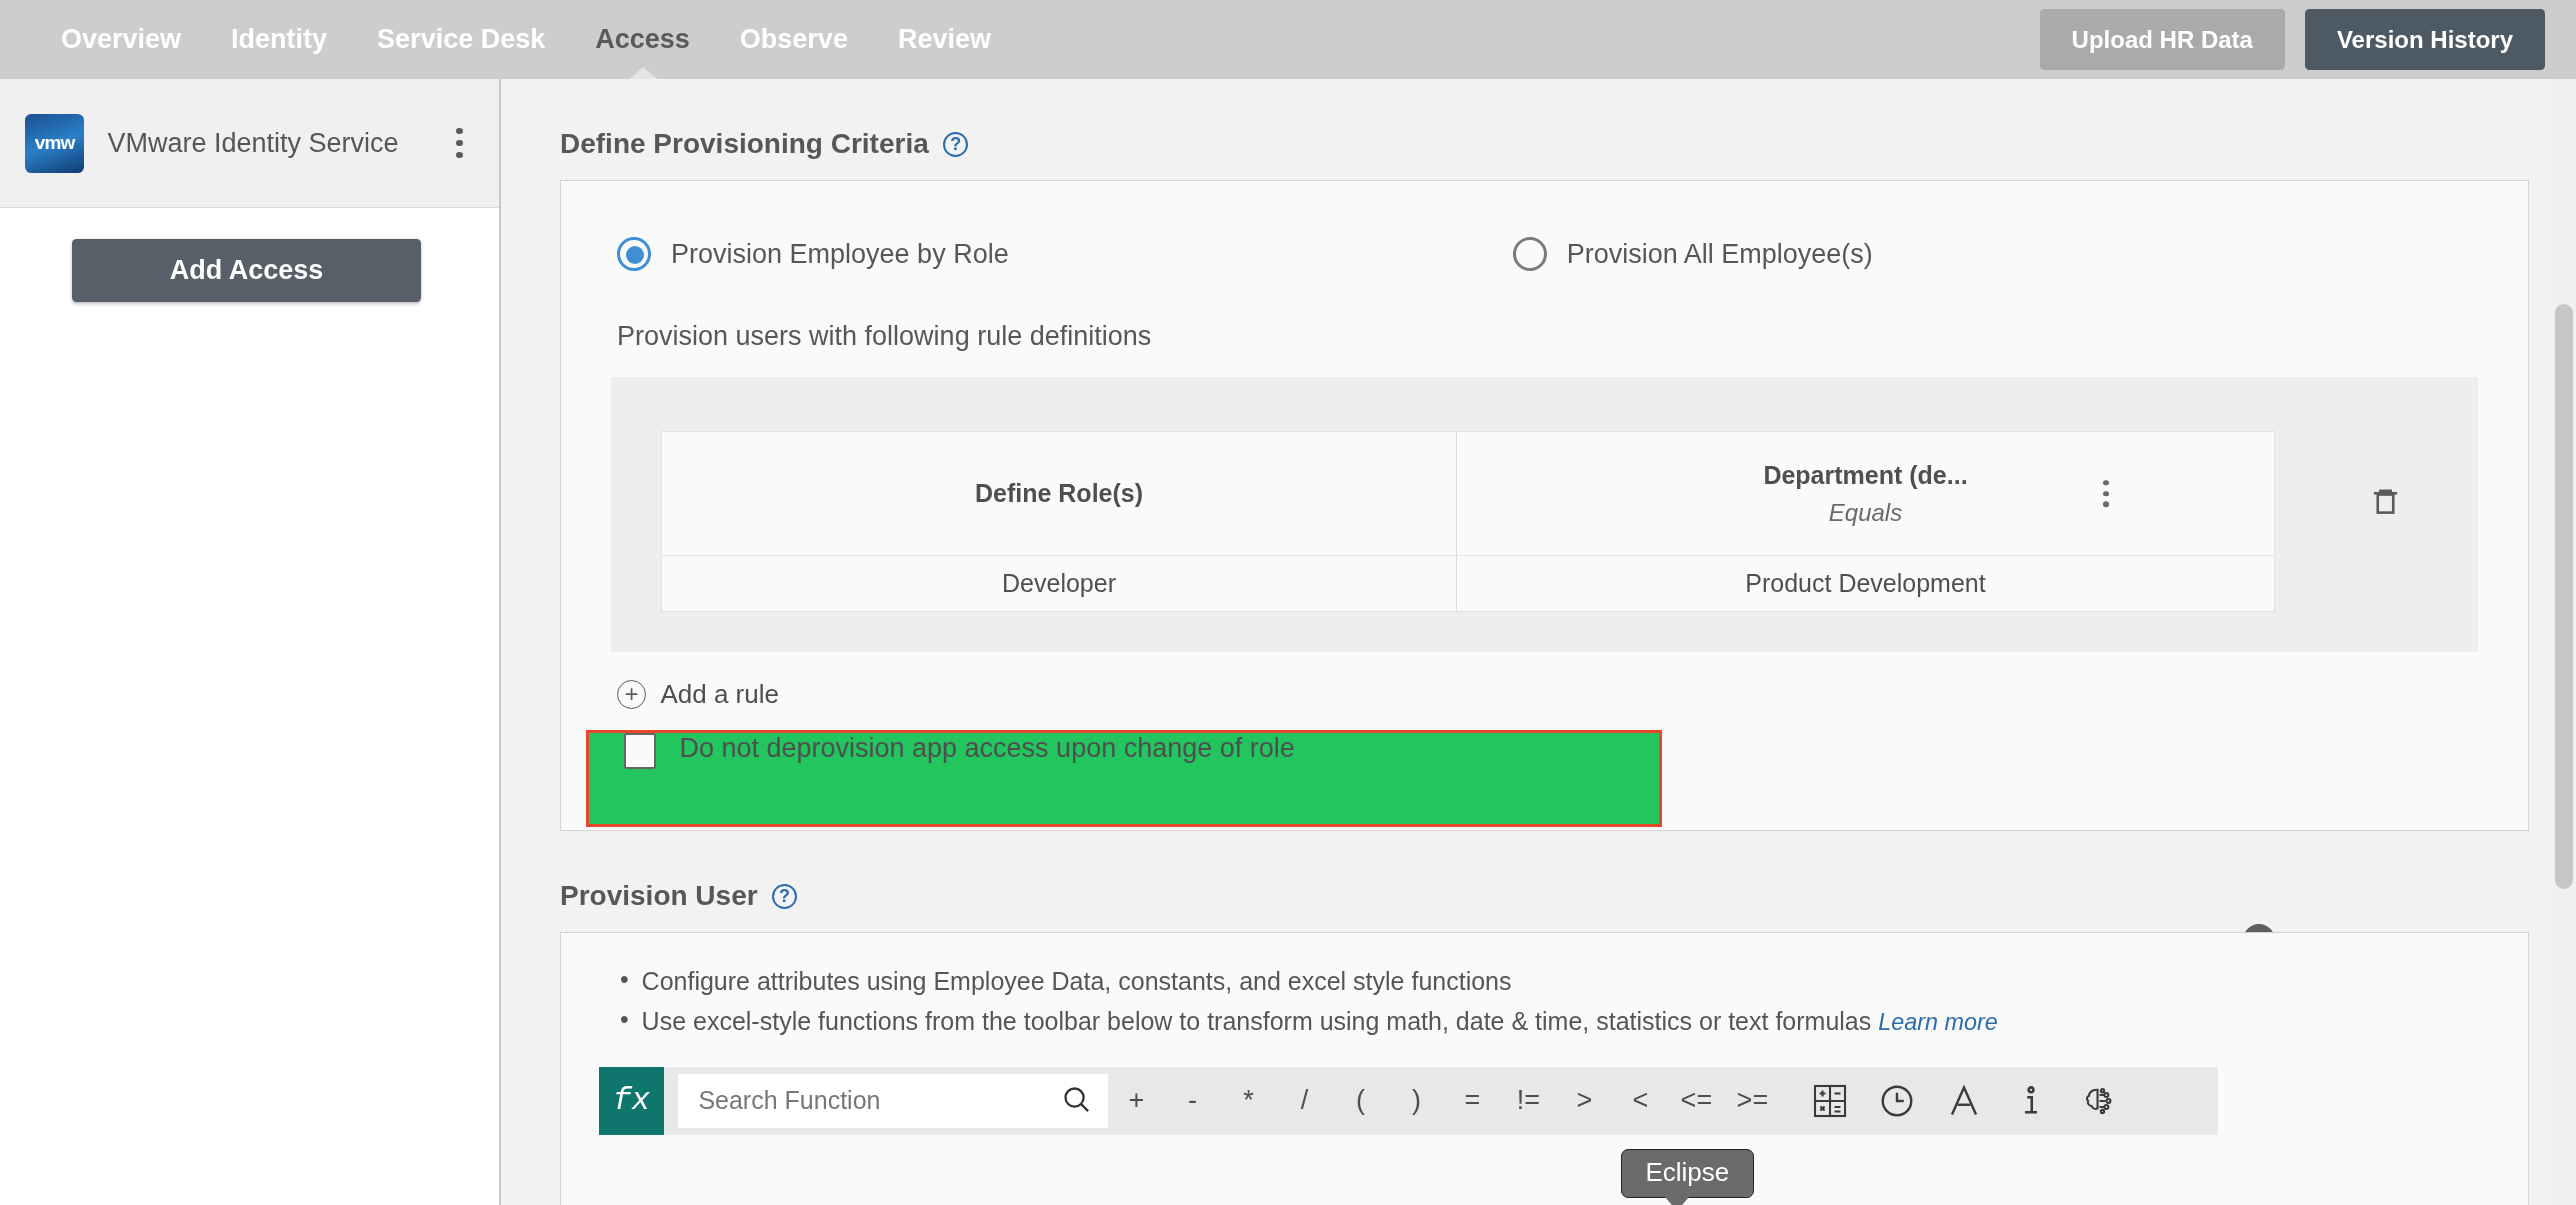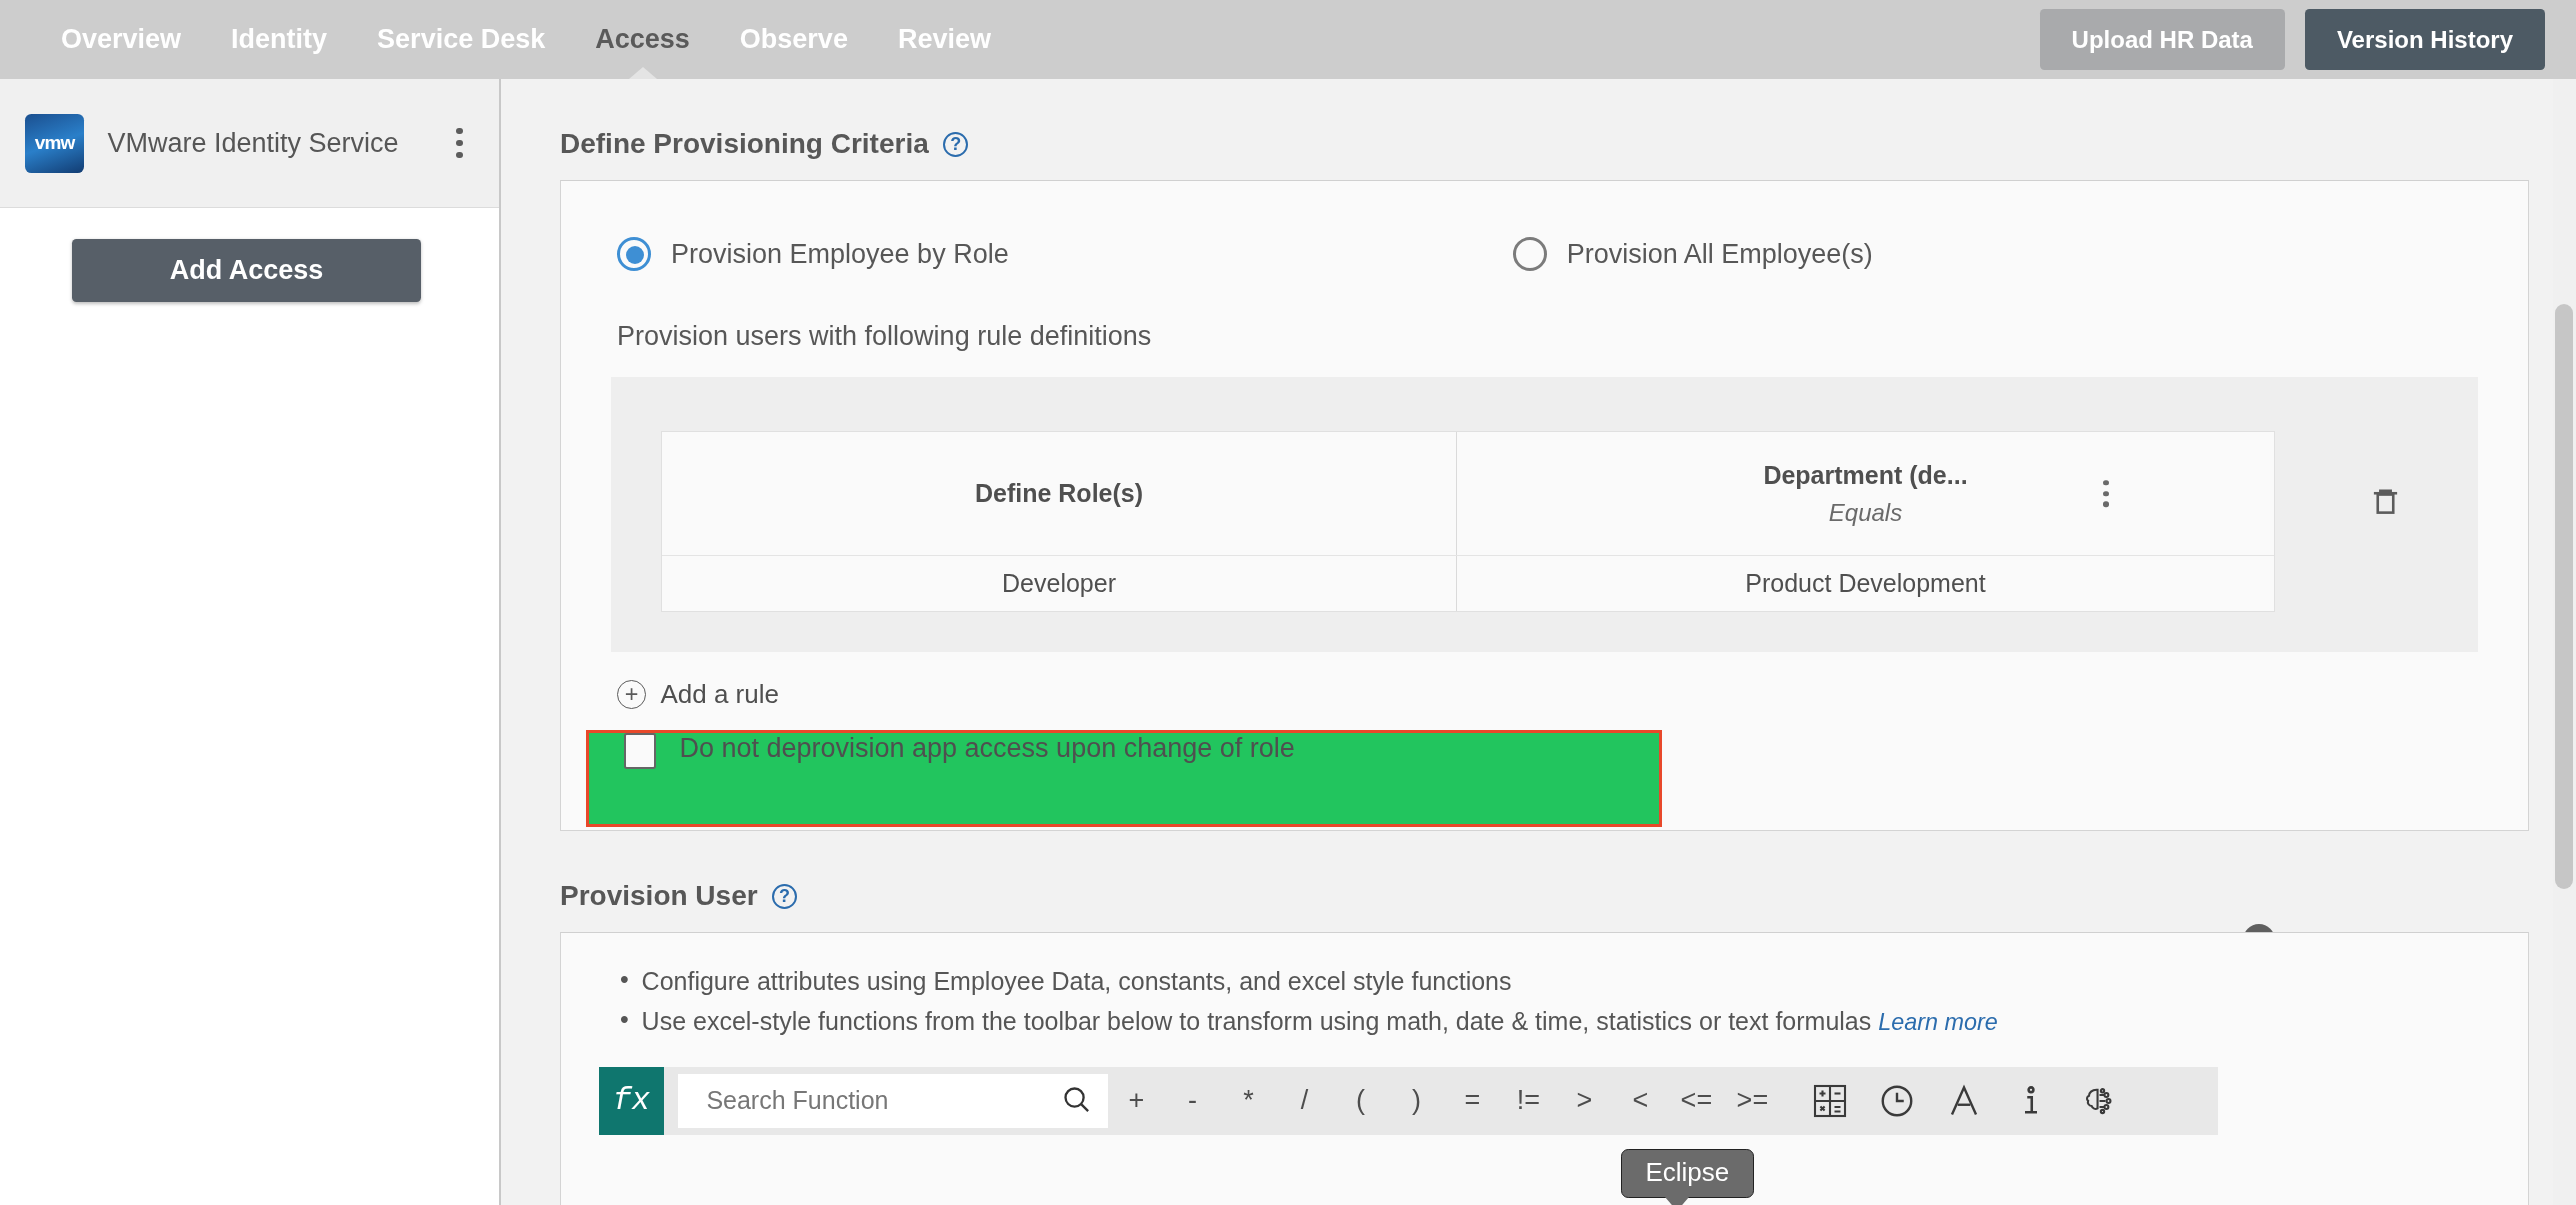--- a/index.html
+++ b/index.html
@@ -249,21 +249,21 @@
   }
   .fx-btn {
     width: 65px; height: 68px; background: #0f766e;
     display: flex; align-items: center; justify-content: center;
     color: #fff; font-size: 31px; font-style: italic;
     font-family: Liberation Mono, monospace; cursor: pointer;
   }
   .search-wrap {
     margin-left: 14.4px; width: 430px; height: 54px;
     background: #fff; display: flex; align-items: center;
-    padding: 0 16px 0 28px;
+    padding: 0 16px 0 20px;
   }
   .search-wrap input {
     flex: 1; border: none; outline: none;
     font-size: 25px; color: #555;
     background: transparent;
     font-family: "Liberation Sans", sans-serif;
   }
   .search-wrap input::placeholder { color: #777; }
   .ops { display: flex; align-items: center; }
   .op {

